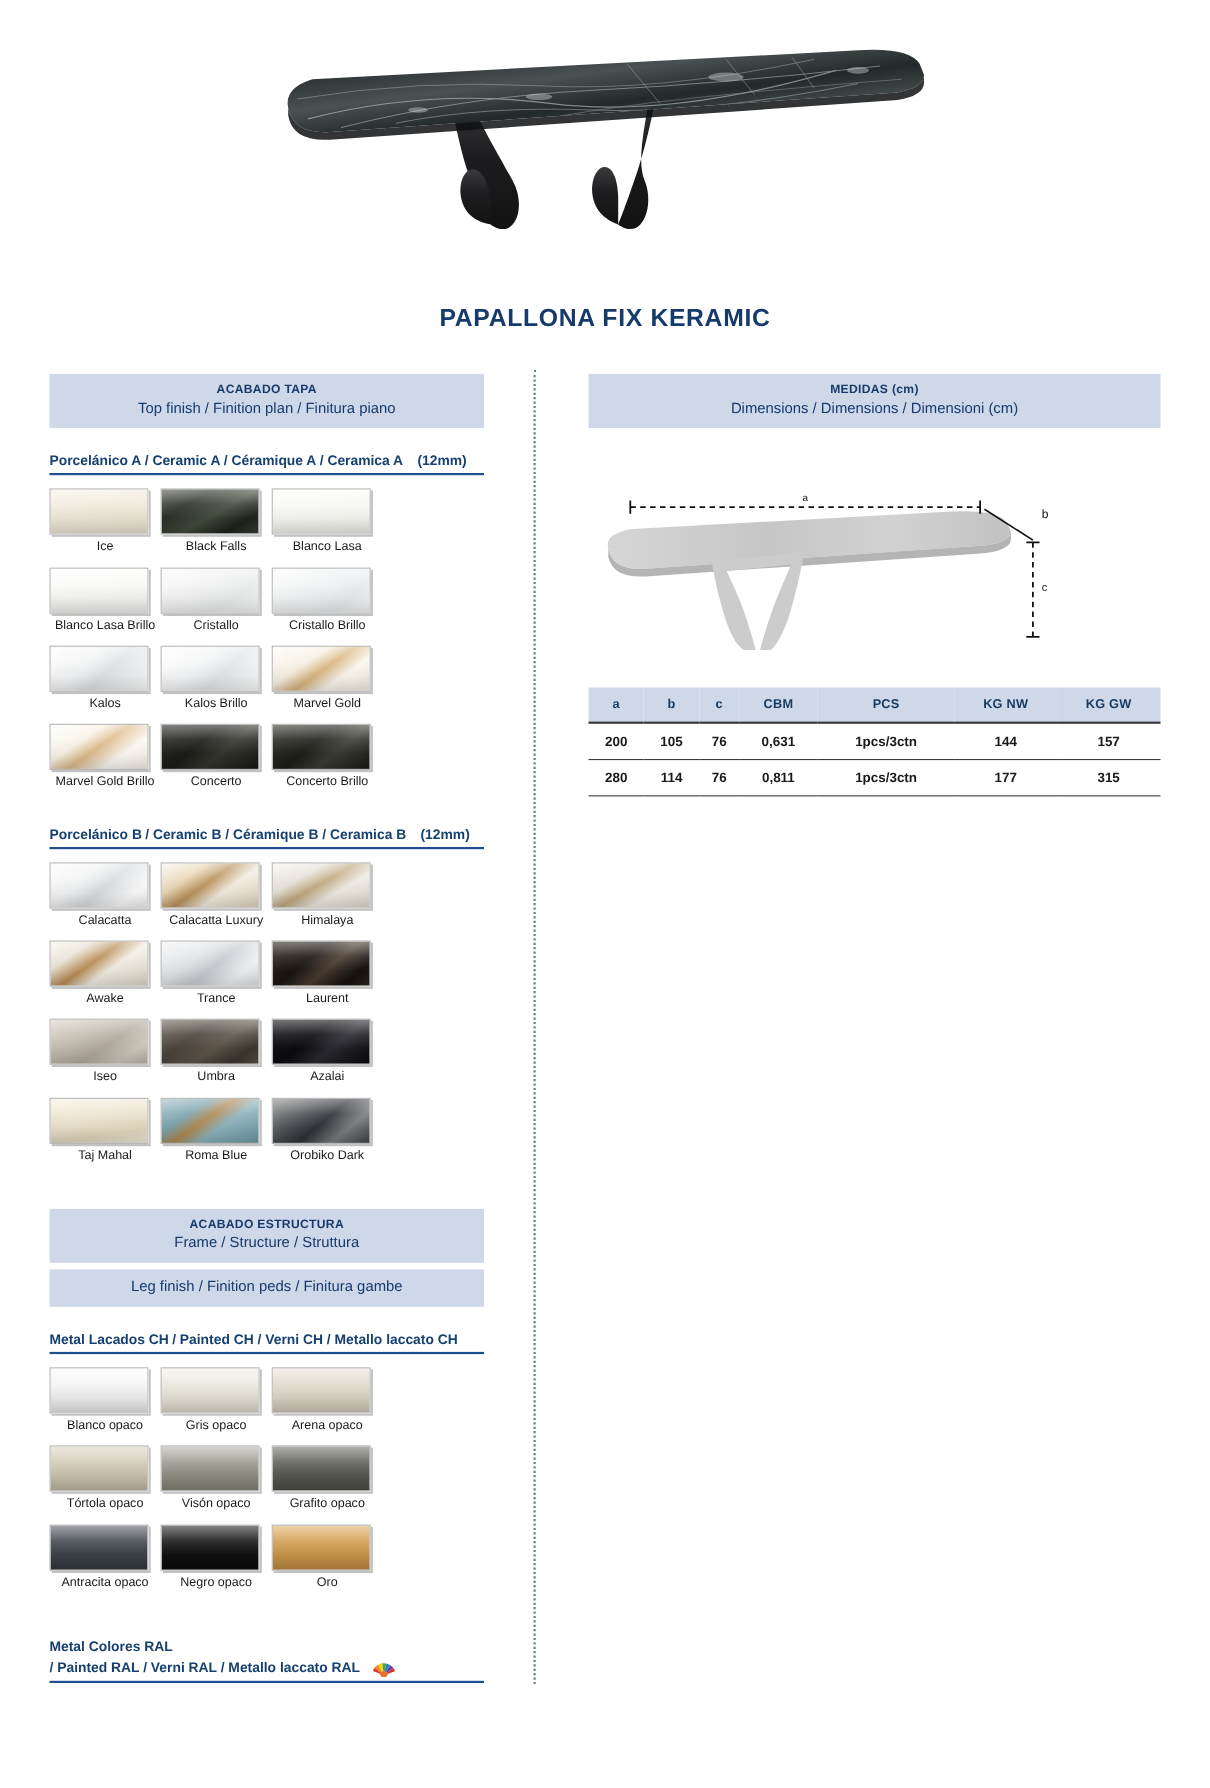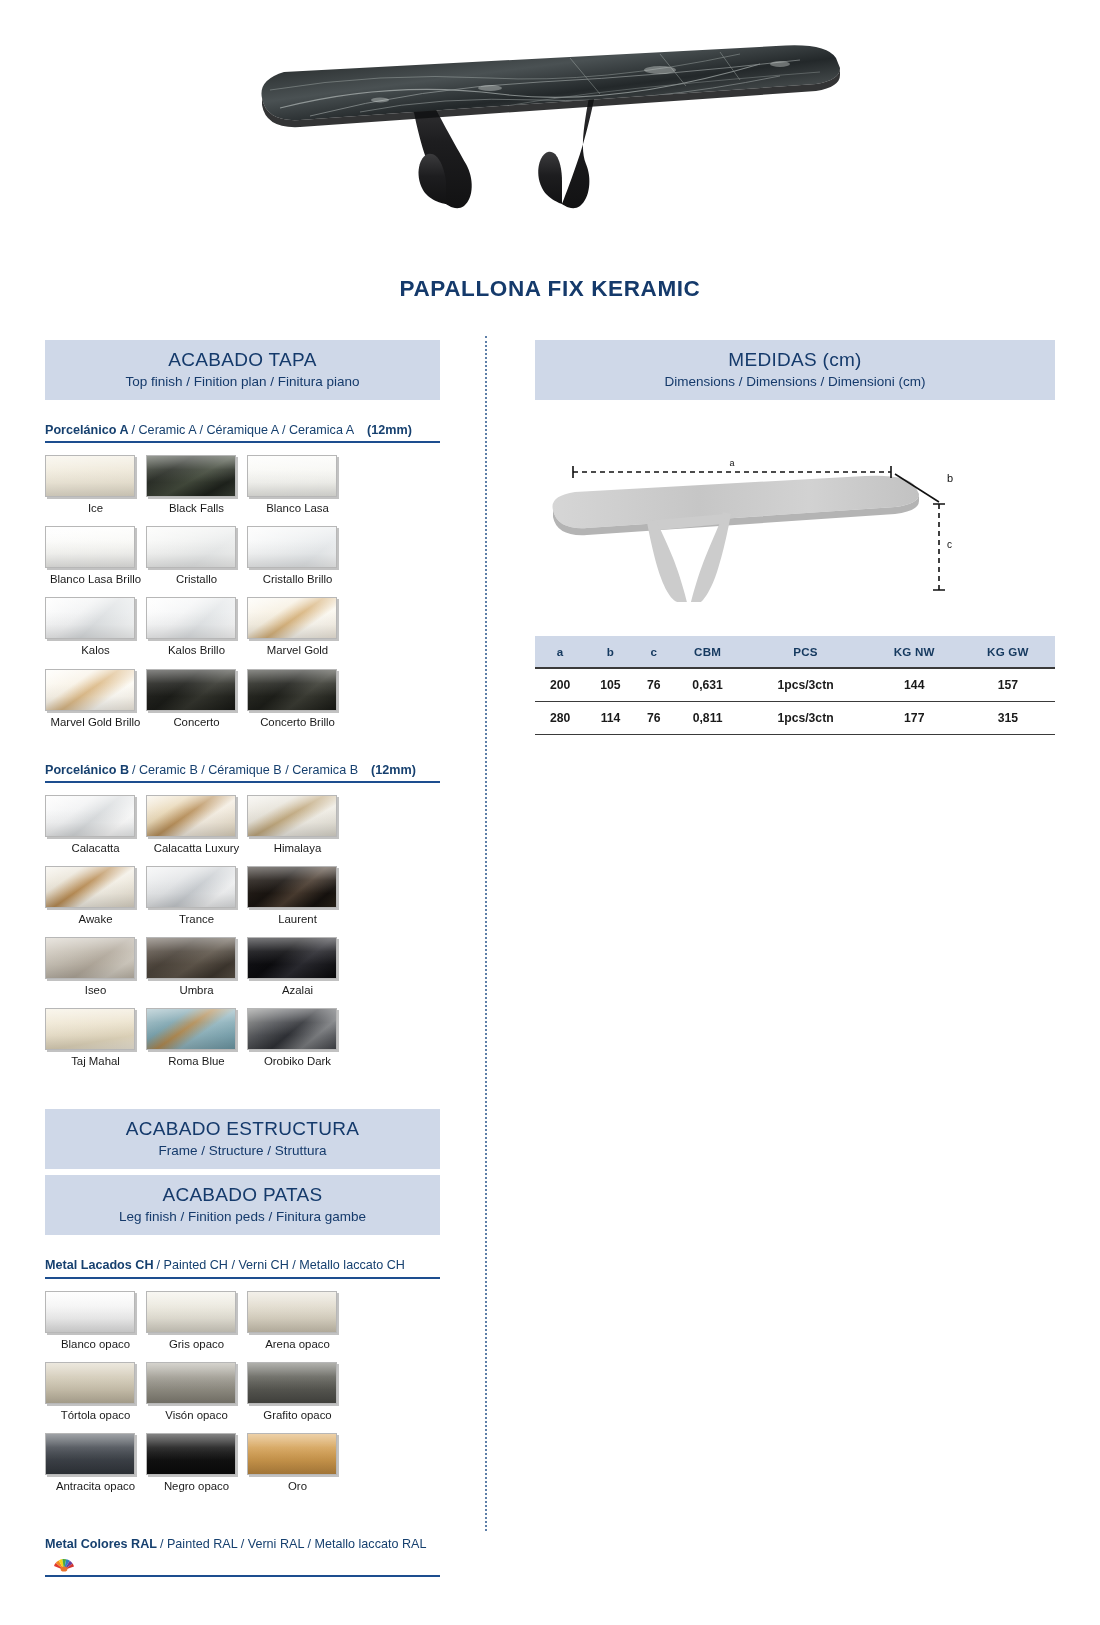--- a/index.html
+++ b/index.html
@@ -31,32 +31,32 @@
   .divider-v {
     position:absolute; left:485px; top:336px; width:0; height:1195px;
     border-left:2px dotted #5d7fa8;
   }
 
   
   .band {
     background:#cfd8e8; color:#153a6b;
     text-align:center; padding:7px 4px 9px;
   }
-  .band .es { font-size:19px; font-weight:normal; letter-spacing:.3px; line-height:1.35;text-align:center; }
+  .band .es { font-size:11px; font-weight:bold; letter-spacing:.3px; line-height:1.35;text-align:center; }
   .band .tr { font-size:13.5px; font-weight:normal; line-height:1.35; }
 
   
   .subhead {
     margin-top:22px; padding-bottom:3px;
     border-bottom:2px solid #1d4e8f;
     font-size:12.6px; color:#16406f; line-height:1.3;
     display:flex; align-items:center; gap:3px; flex-wrap:wrap;
   }
   .subhead b { font-weight:bold; }
-  .subhead .thin { font-weight:normal; }
+  .subhead .thin { font-weight:bold; }
   .subhead .mm { font-weight:bold; margin-left:10px; }
   .ral-fan { margin-left:8px; display:inline-block; line-height:0; }
 
   
   .sw-grid { display:flex; flex-wrap:wrap; gap:0; margin-top:12px;align-items:flex-end; }
   .sw-cell { width:101px; margin-bottom:11px; }
   .sw-chip {
     width:90px; height:42px; position:relative;
     border:1px solid #b7b7b7;
     box-shadow:2px 2px 0 0 rgba(120,120,120,.45);
@@ -324,21 +324,20 @@
         <div class="sw-label">Orobiko Dark</div>
       </div>
     </div>
 
   <div class="band" style="margin-top:30px">
     <div class="es">ACABADO ESTRUCTURA</div>
     <div class="tr">Frame / Structure / Struttura</div>
   </div>
 
   <div class="band" style="margin-top:6px">
-    <div class="es">ACABADO PATAS</div>
     <div class="tr">Leg finish / Finition peds / Finitura gambe</div>
   </div>
 
   <div class="subhead">
     <b>Metal Lacados CH</b>
     <span class="thin">/ Painted CH / Verni CH / Metallo laccato CH</span>
   </div>
   <div class="sw-grid" id="grid-metal-lacados">
       <div class="sw-cell">
         <div class="sw-chip" style="background: linear-gradient(rgb(253, 253, 253) 0%, rgb(242, 242, 242) 48%, rgb(228, 228, 228) 100%);">

